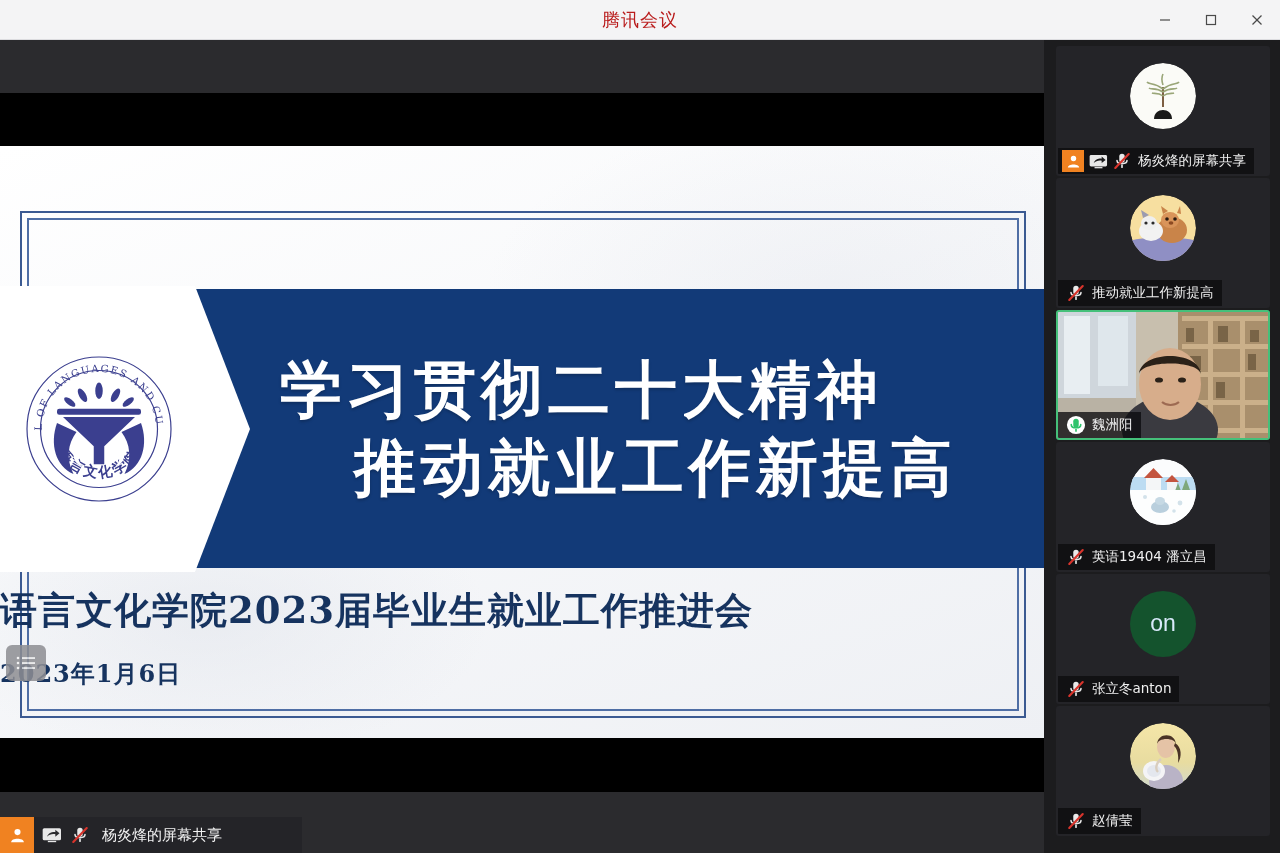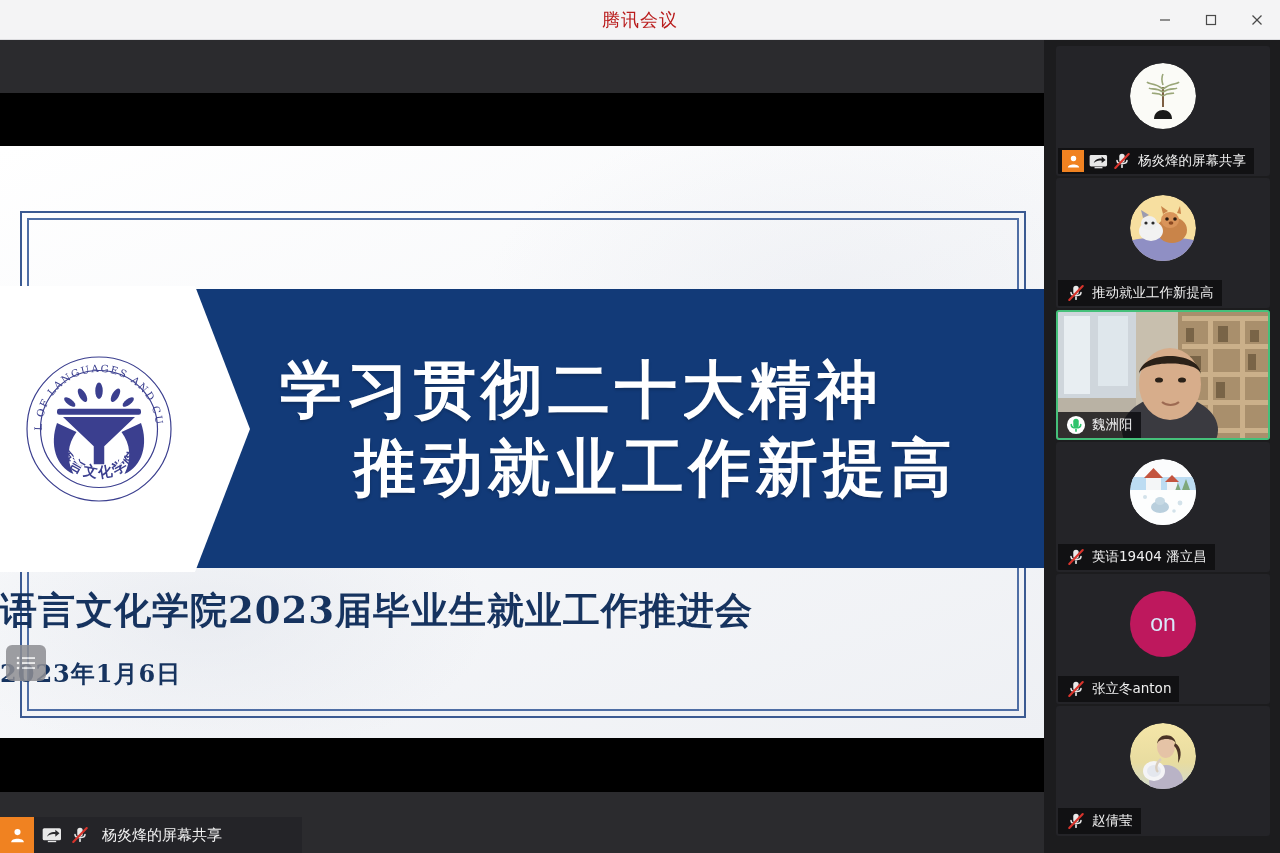--- a/index.html
+++ b/index.html
@@ -438,21 +438,21 @@
             <path d="M 5.5,10.5 C 5.5,15 16.5,15 16.5,10.5" fill="none" stroke="#e9e9e9" stroke-width="1.7" stroke-linecap="round"></path>
             <rect x="10.1" y="15" width="1.8" height="3.6" fill="#e9e9e9"></rect>
             <line x1="3.6" y1="18.6" x2="18.4" y2="3.4" stroke="#d7342c" stroke-width="2.4" stroke-linecap="round"></line>
           </svg>
         </span>
         <span class="nm">英语19404 潘立昌</span>
       </div>
     </div>
 
     <div class="tile">
-      <div class="avatar" style="background:#be185d;">
+      <div class="avatar" style="background:#14532d;">
         <span style="color:#d9e9fb;font-size:23px;font-family:'Liberation Sans','DejaVu Sans',sans-serif;">on</span>
       </div>
       <div class="namebar">
         <span class="mic">
           <svg width="20" height="20" viewBox="0 0 22 22">
             <rect x="8" y="3" width="6" height="10" rx="3" fill="#e9e9e9"></rect>
             <path d="M 5.5,10.5 C 5.5,15 16.5,15 16.5,10.5" fill="none" stroke="#e9e9e9" stroke-width="1.7" stroke-linecap="round"></path>
             <rect x="10.1" y="15" width="1.8" height="3.6" fill="#e9e9e9"></rect>
             <line x1="3.6" y1="18.6" x2="18.4" y2="3.4" stroke="#d7342c" stroke-width="2.4" stroke-linecap="round"></line>
           </svg>

